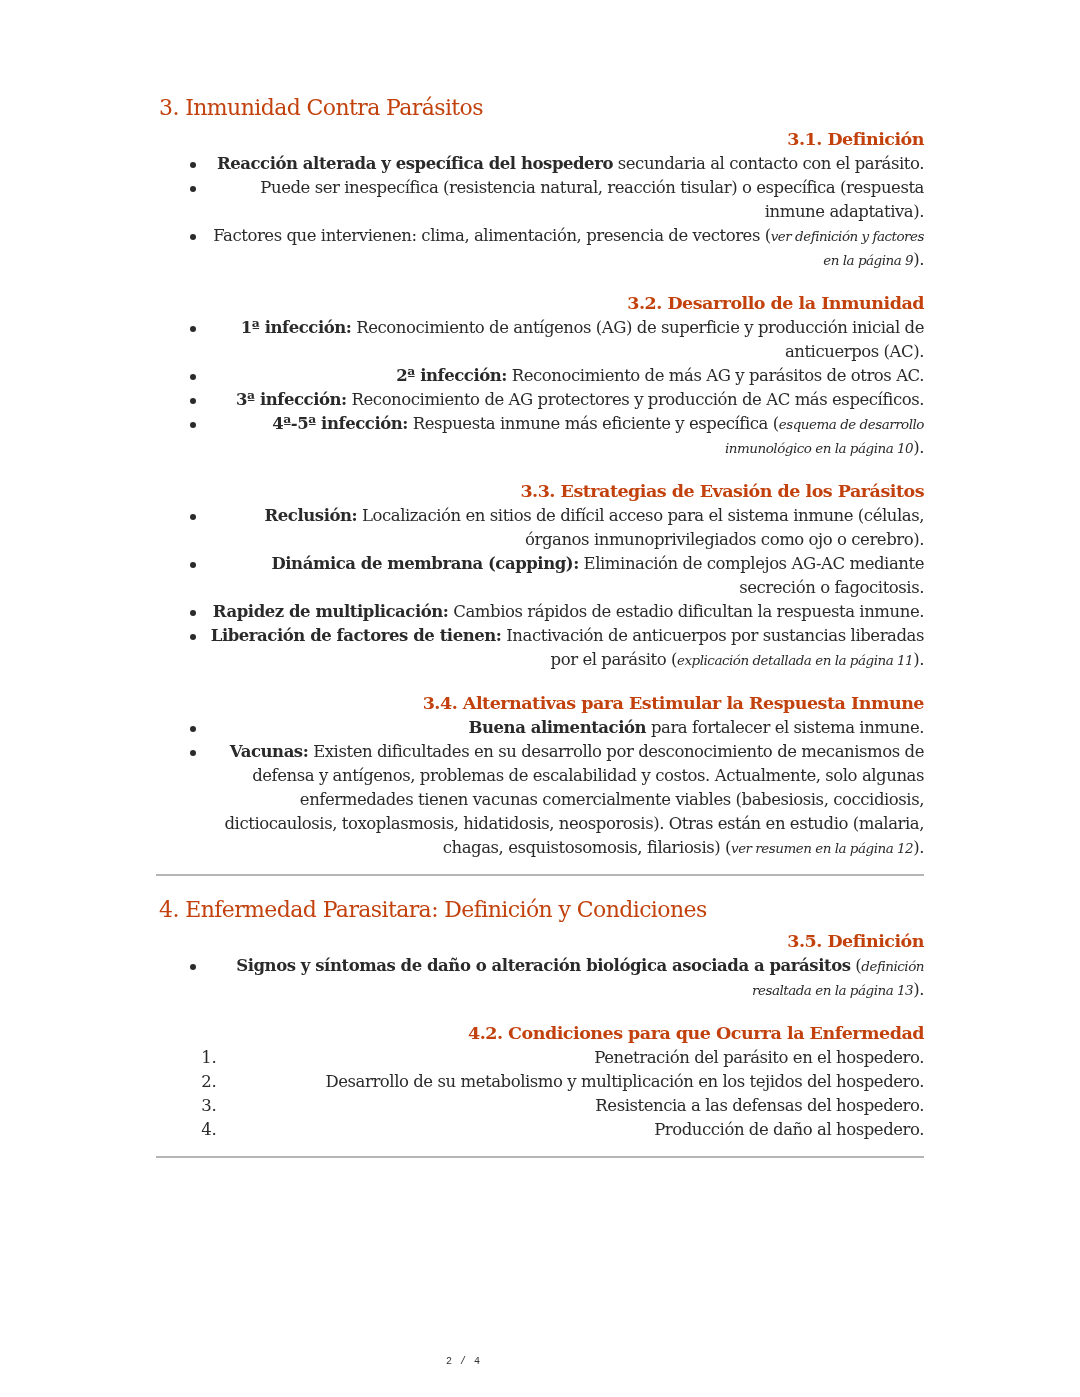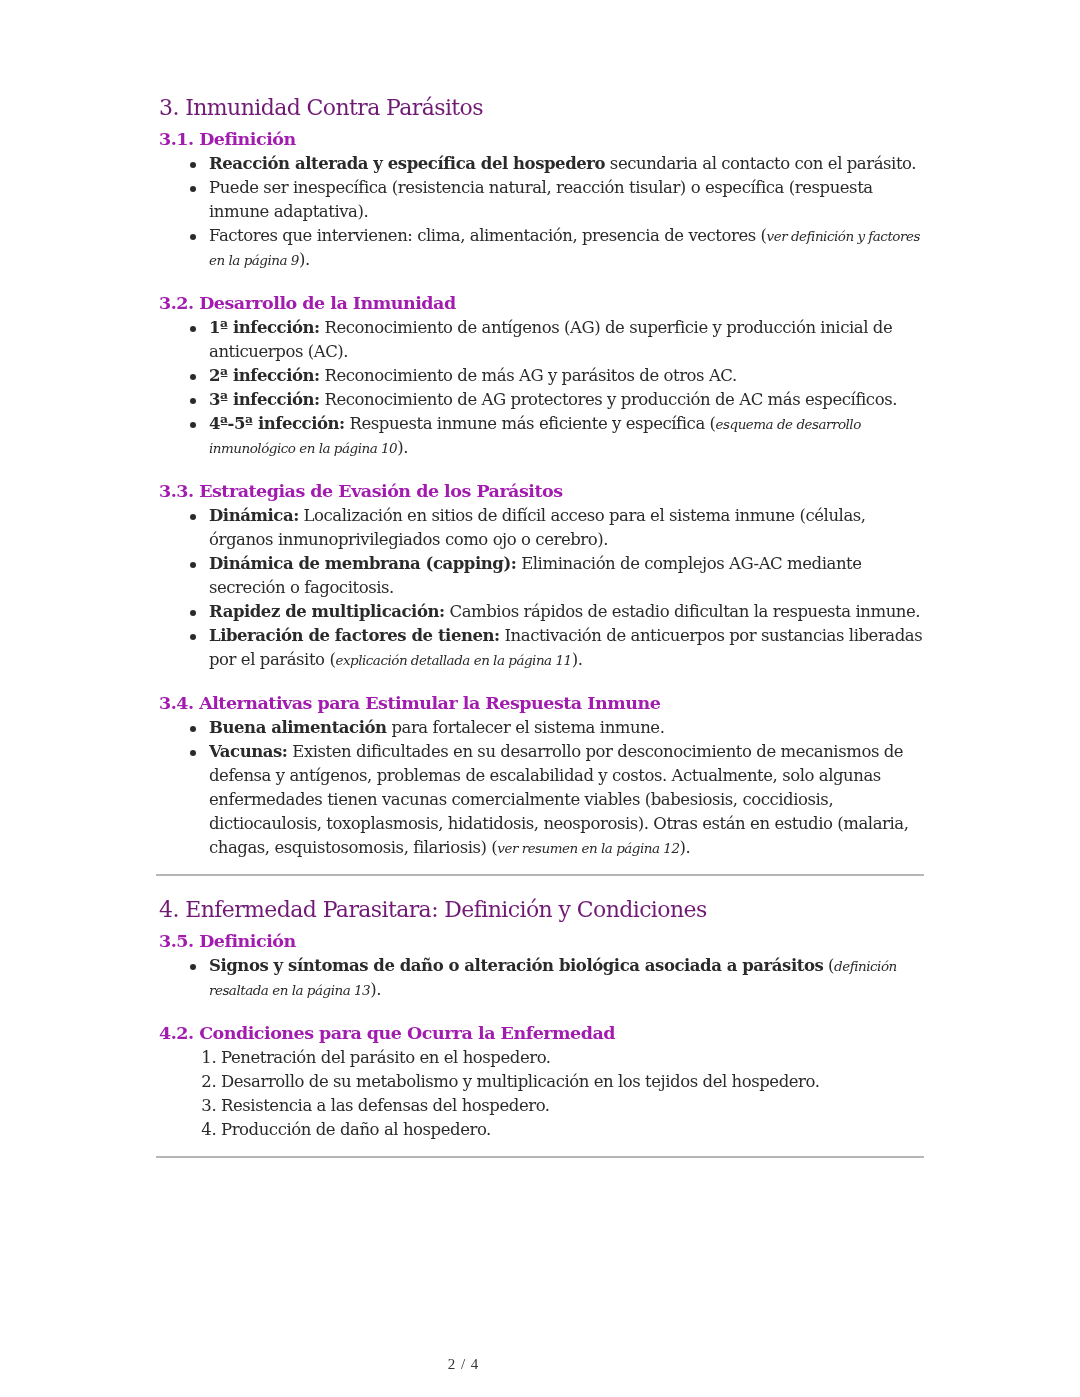--- a/index.html
+++ b/index.html
@@ -19,44 +19,46 @@
       left: 159px;
       top: 92px;
       width: 765px;
     }
     h2 {
       font-family: "DejaVu Serif", serif;
       font-weight: normal;
       font-size: 22px;
       line-height: 32px;
       margin: 0 0 2px 0;
-      color: #701a75;
+      color: #c2410c;
       letter-spacing: -0.6px;
     }
     h3 {
       font-family: "DejaVu Serif", serif;
       font-weight: bold;
       font-size: 17.5px;
       line-height: 26px;
       margin: 0;
-      color: #a21caf;
+      color: #c2410c;
       letter-spacing: -0.5px;
+      text-align: right;
     }
     ul, ol {
       margin: 0;
       padding-left: 50px;
     }
     ul {
       list-style: none;
     }
     li {
       font-size: 16.5px;
       line-height: 24px;
       letter-spacing: -0.45px;
       position: relative;
+      text-align: right;
     }
     ul li::before {
       content: "";
       position: absolute;
       left: -19px;
       top: 10px;
       width: 6px;
       height: 6px;
       border-radius: 50%;
       background: #2b2b2b;
@@ -85,22 +87,22 @@
       background: #b5b5b5;
       margin: 0 0 18px -3px;
       width: 768px;
     }
     .footer {
       position: absolute;
       left: 0;
       width: 927px;
       top: 1356px;
       text-align: center;
-      font-family: Liberation Serif, serif;
-      font-size: 15px;
+      font-family: Liberation Mono, monospace;
+      font-size: 10px;
       color: #333;
       letter-spacing: 1px;
     }
   </style>
 </head>
 <body>
 
 <div class="page">
 
   <h2>3. Inmunidad Contra Parásitos</h2>
@@ -120,21 +122,21 @@
       <li><span class="b">1ª infección:</span><span> Reconocimiento de antígenos (AG) de superficie y producción inicial de anticuerpos (AC).</span></li>
       <li><span class="b">2ª infección:</span><span> Reconocimiento de más AG y parásitos de otros AC.</span></li>
       <li><span class="b">3ª infección:</span><span> Reconocimiento de AG protectores y producción de AC más específicos.</span></li>
       <li><span class="b">4ª-5ª infección:</span><span> Respuesta inmune más eficiente y específica (</span><span class="note">esquema de desarrollo inmunológico en la página 10</span><span>).</span></li>
     </ul>
   </div>
 
   <div class="subsection">
     <h3>3.3. Estrategias de Evasión de los Parásitos</h3>
     <ul>
-      <li><span class="b">Dinámica:</span><span> Localización en sitios de difícil acceso para el sistema inmune (células, órganos inmunoprivilegiados como ojo o cerebro).</span></li>
+      <li><span class="b">Reclusión:</span><span> Localización en sitios de difícil acceso para el sistema inmune (células, órganos inmunoprivilegiados como ojo o cerebro).</span></li>
       <li><span class="b">Dinámica de membrana (capping):</span><span> Eliminación de complejos AG-AC mediante secreción o fagocitosis.</span></li>
       <li><span class="b">Rapidez de multiplicación:</span><span> Cambios rápidos de estadio dificultan la respuesta inmune.</span></li>
       <li><span class="b">Liberación de factores de tienen:</span><span> Inactivación de anticuerpos por sustancias liberadas por el parásito (</span><span class="note">explicación detallada en la página 11</span><span>).</span></li>
     </ul>
   </div>
 
   <div class="subsection last">
     <h3>3.4. Alternativas para Estimular la Respuesta Inmune</h3>
     <ul>
       <li><span class="b">Buena alimentación</span><span> para fortalecer el sistema inmune.</span></li>

